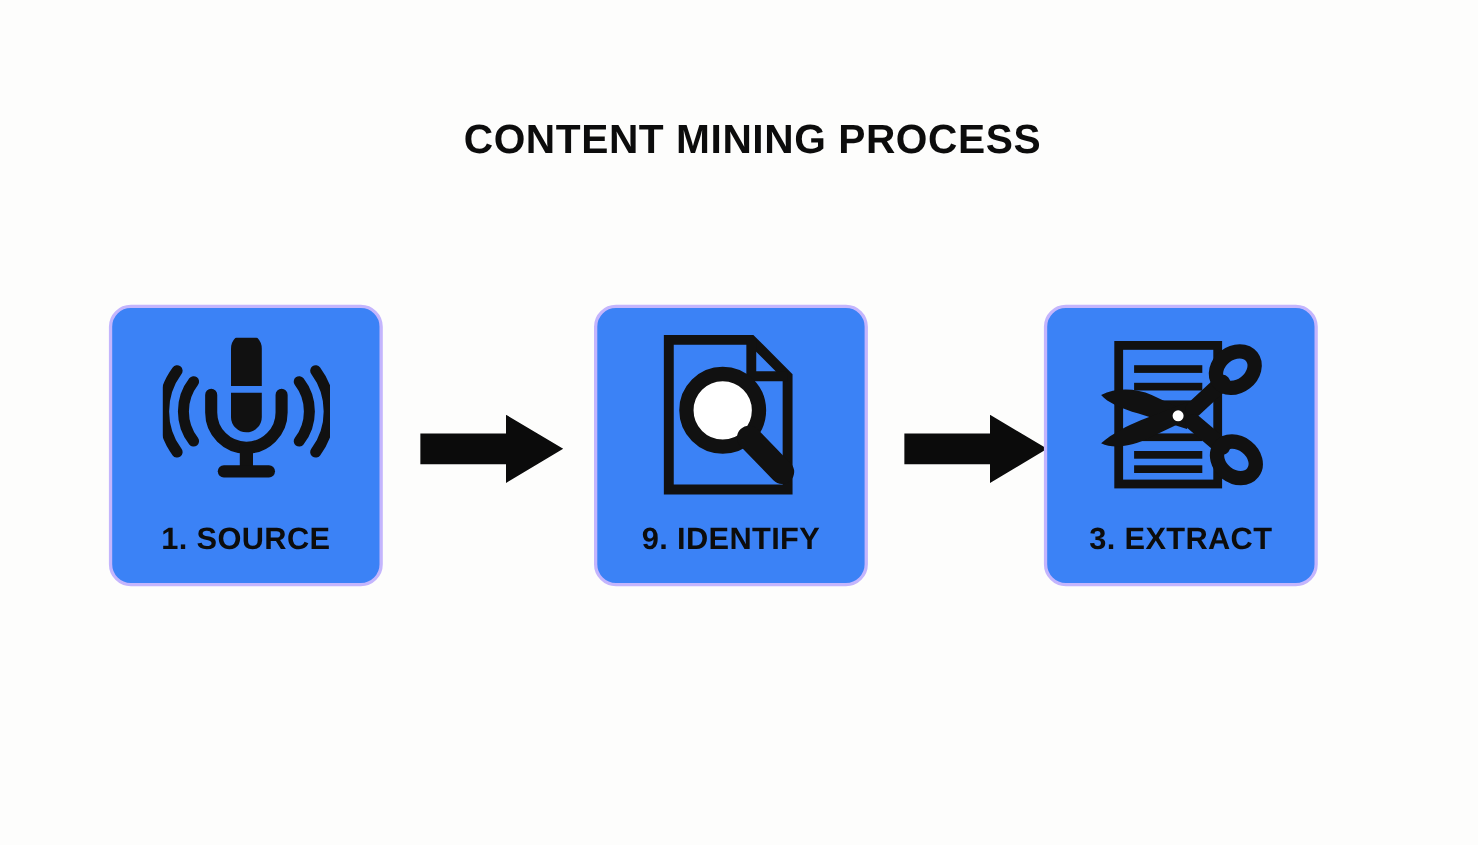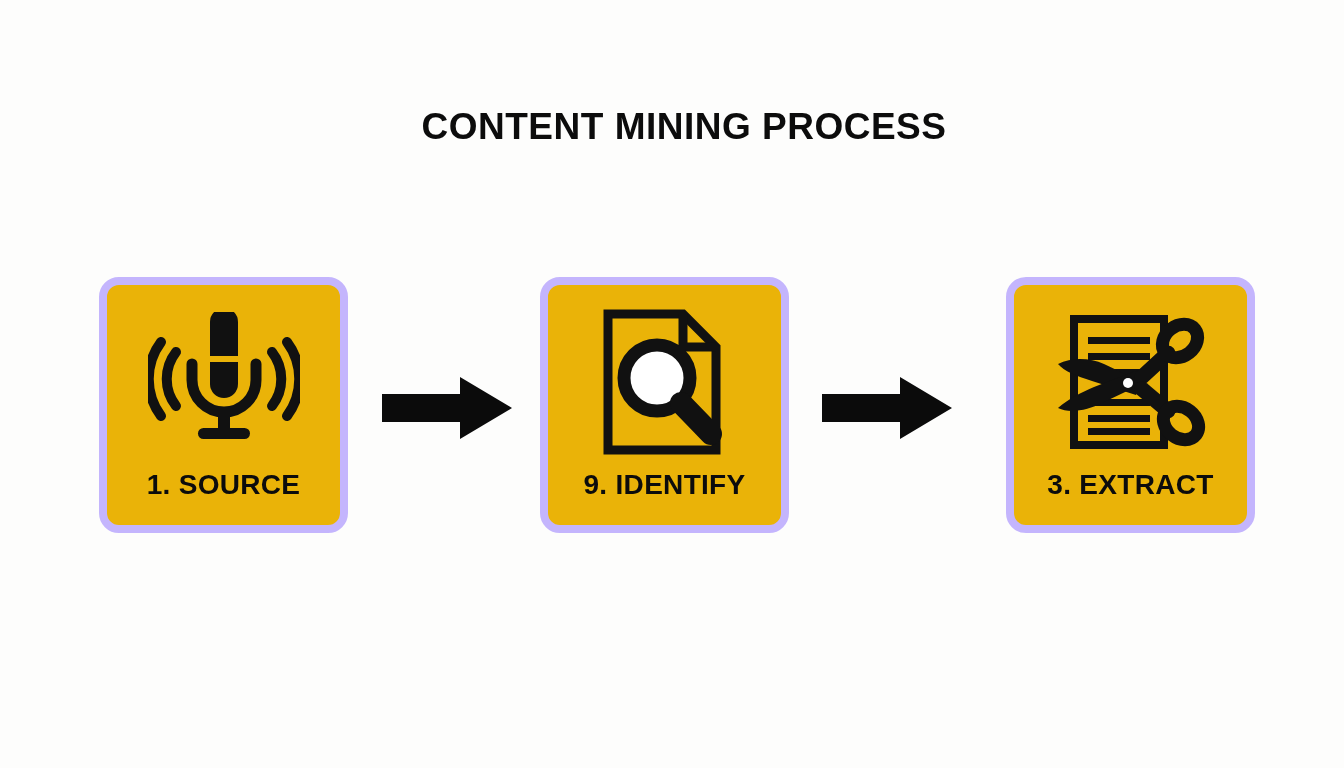--- a/index.html
+++ b/index.html
@@ -47,27 +47,27 @@
     width: 1133px;
     height: 257px;
   }
 
   .step-card {
     position: absolute;
     top: 0;
     width: 249px;
     height: 256px;
     box-sizing: border-box;
-    border: 8px solid #c4b5fd;
+    border: 3px solid #c4b5fd;
     border-radius: 20px;
-    background: #eab308;
+    background: #3b82f6;
   }
   .step-card.c1 { left: 0px; }
   .step-card.c2 { left: 441px; }
-  .step-card.c3 { left: 907px; }
+  .step-card.c3 { left: 850px; }
 
   .card-icon {
     position: absolute;
     left: 0;
     top: 22px;
     width: 100%;
     height: 150px;
     display: flex;
     align-items: center;
     justify-content: center;

